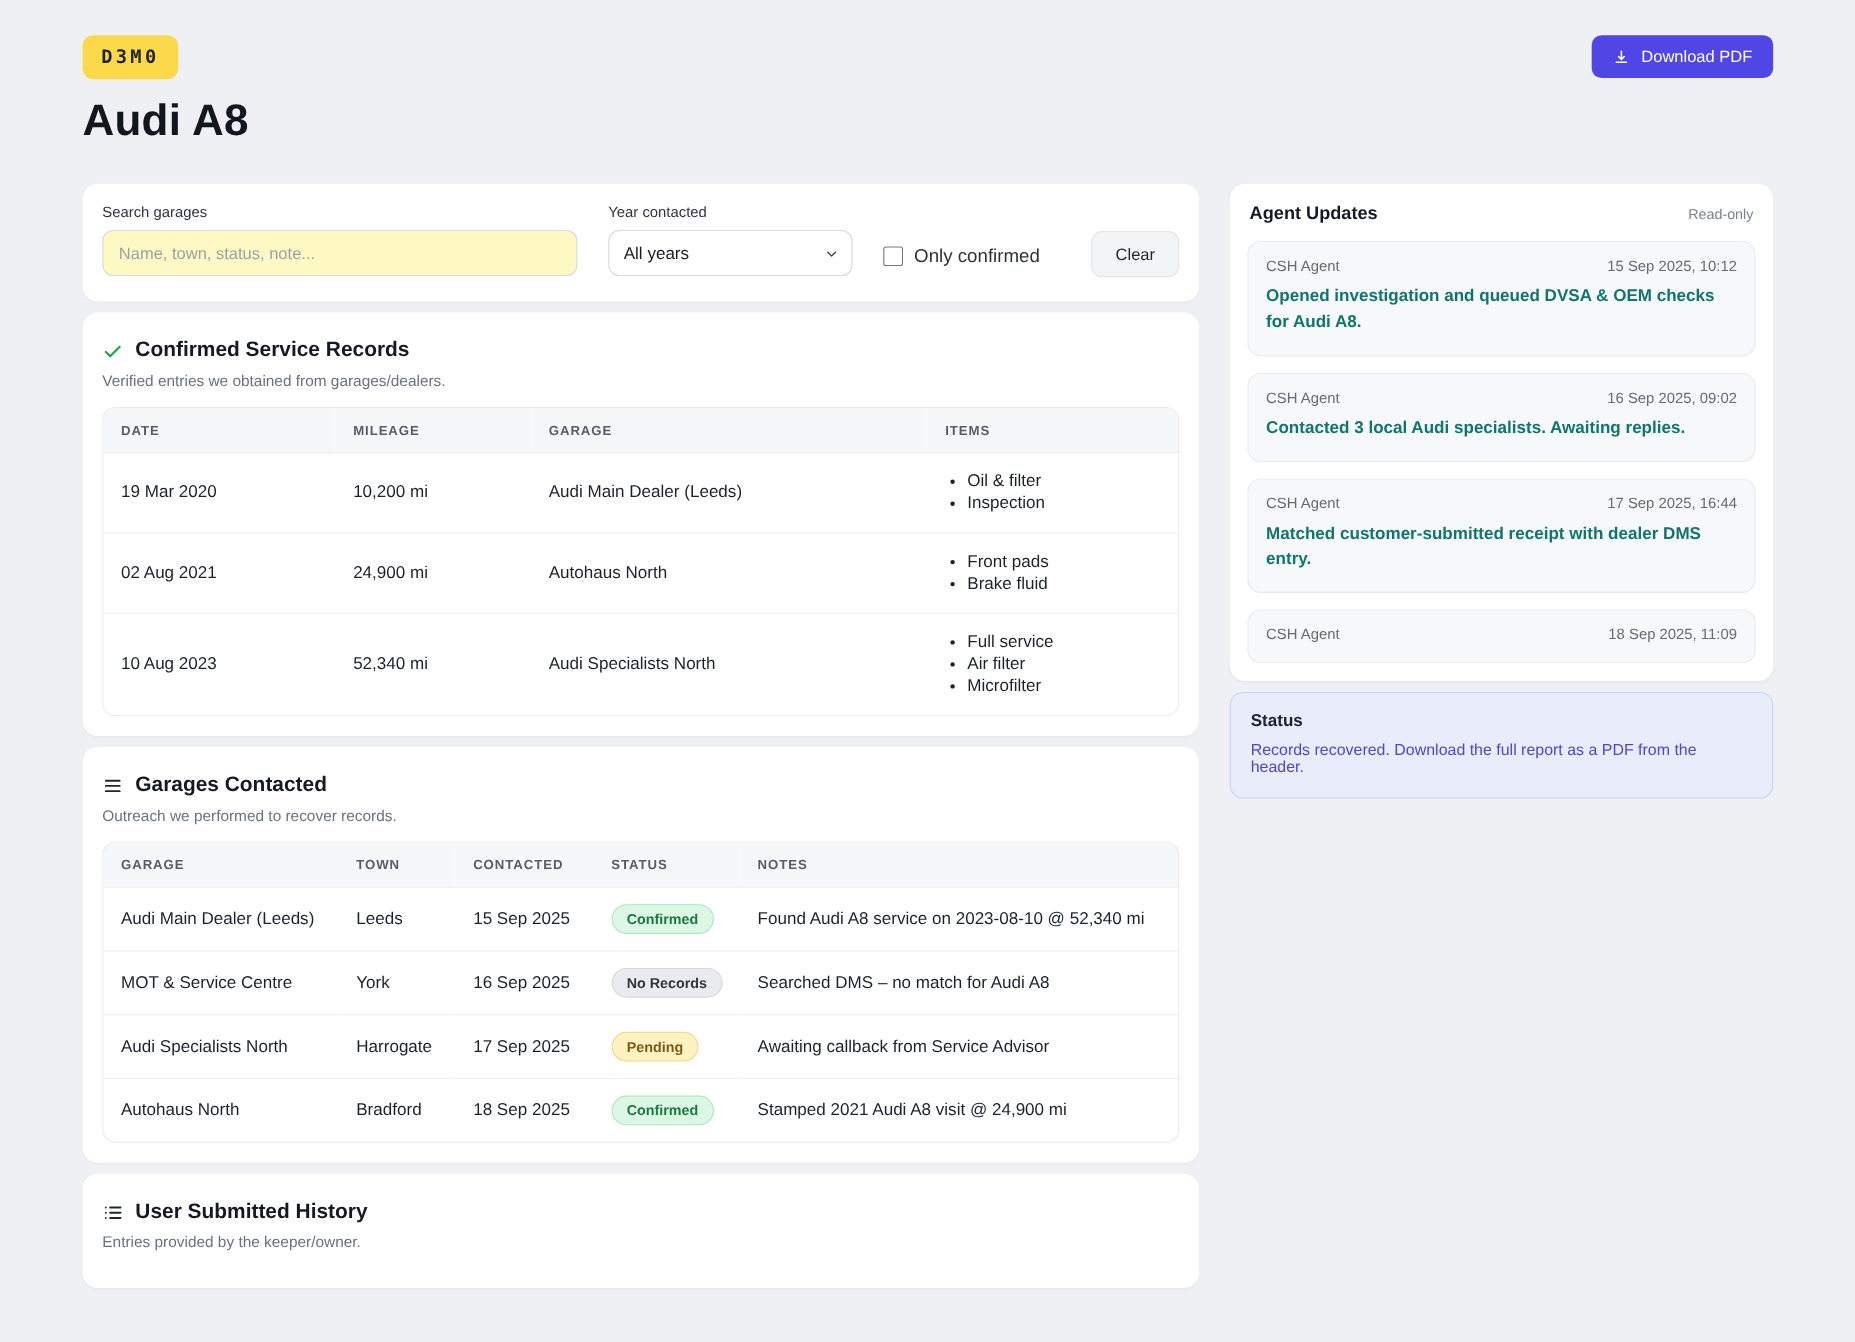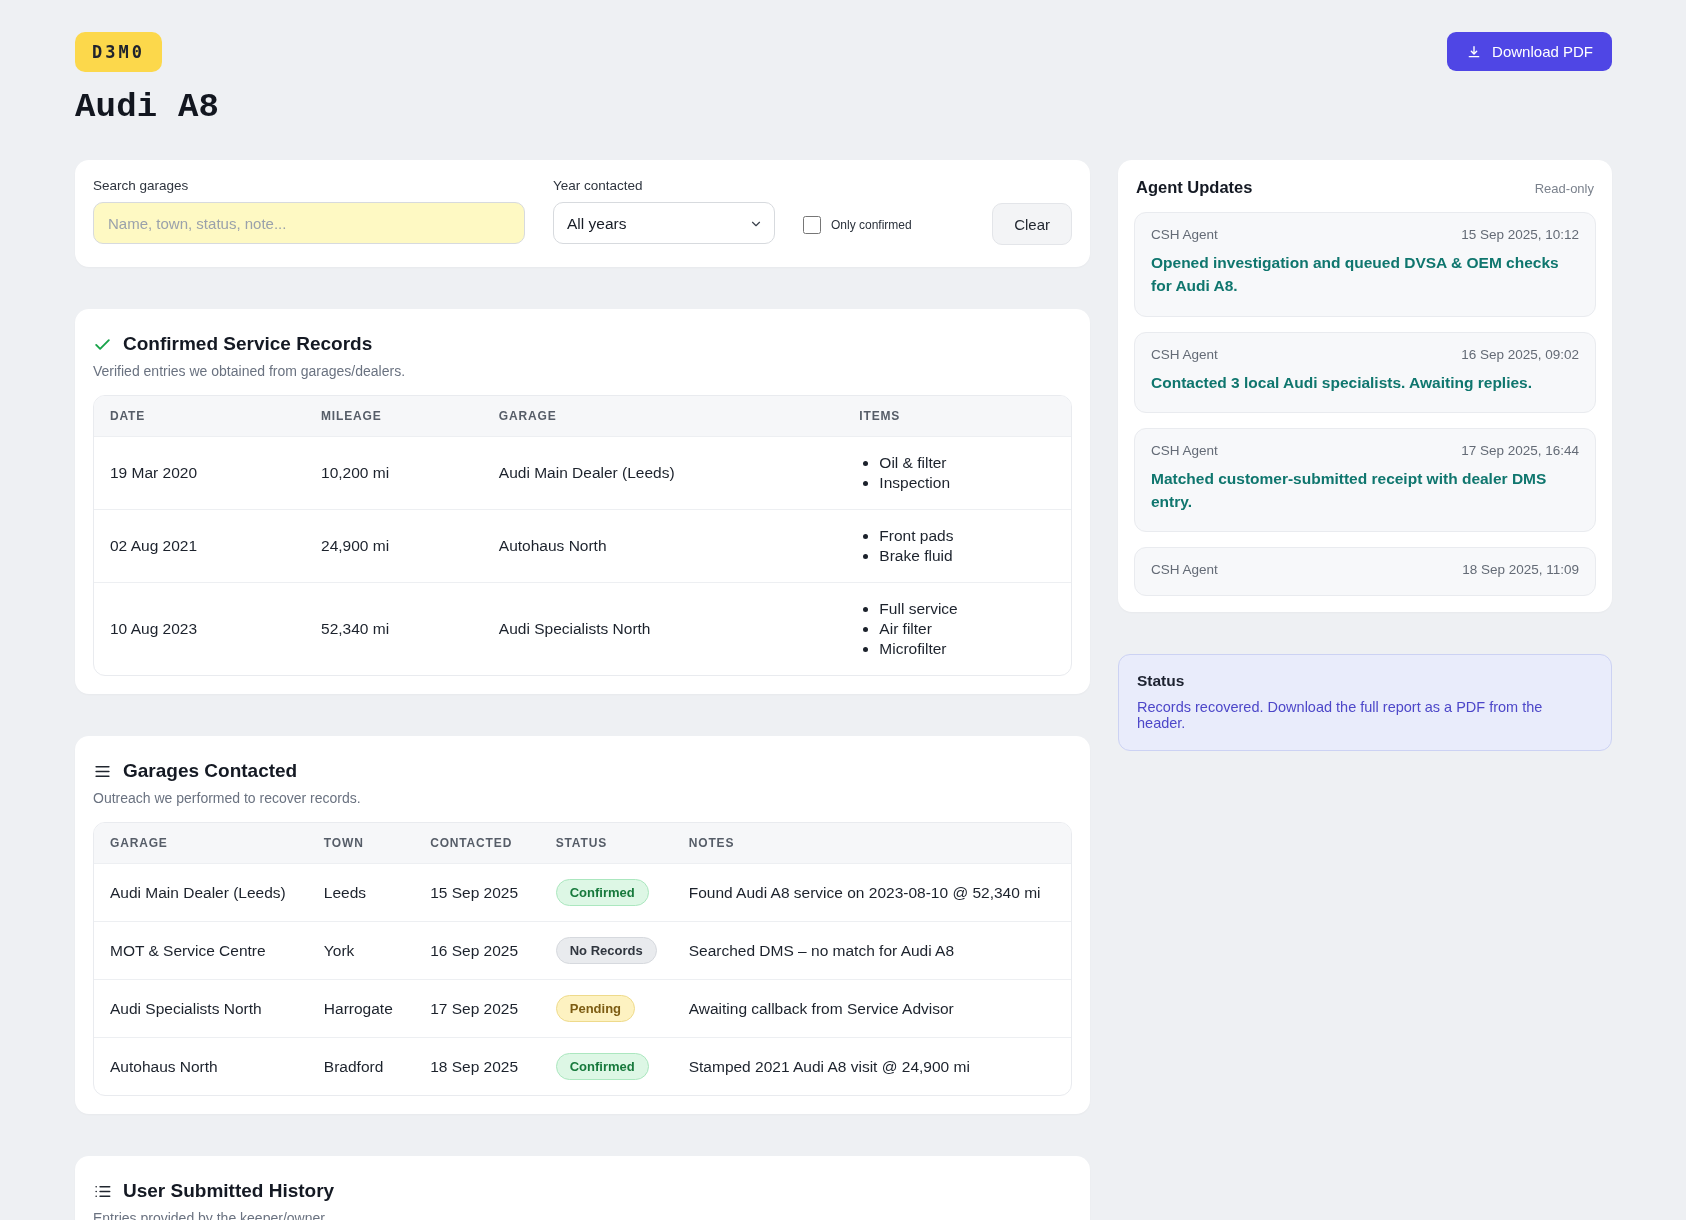--- a/index.html
+++ b/index.html
@@ -11,21 +11,21 @@
   }
   .page { padding:32px 74px 0 75px; position:relative; }
 
   
   .header { position:relative; margin-bottom:34px; }
   .demo-badge {
     display:inline-block; background:#fcd84b; color:#20242d;
     font-family:"DejaVu Sans Mono", monospace; font-weight:bold;
     font-size:17px; letter-spacing:3px; padding:10px 17px; border-radius:10px;
   }
-  .page-title { font-size:34px; font-weight:bold; color:#12161f; margin:16px 0 16px; letter-spacing:.2px;font-family:Liberation Mono, monospace; }
+  .page-title { font-size:40px; font-weight:bold; color:#12161f; margin:16px 0 16px; letter-spacing:.2px; }
   .chips { display:flex; gap:11px; }
   .chip {
     background:#fff; border:1px solid #e9ebef; border-radius:999px;
     padding:7px 17px; font-size:14.5px; color:#323946;
     display:flex; align-items:center; gap:7px;
     box-shadow:0 1px 2px rgba(20,24,40,.04);
   }
   .chip .mono { font-family:"DejaVu Sans Mono", monospace; font-size:13.5px; letter-spacing:.5px; color:#2c323c; }
   .download-btn {
     position:absolute; top:0; right:0;
@@ -34,42 +34,42 @@
     display:flex; align-items:center; gap:10px; cursor:pointer;
   }
 
   
   .main { display:flex; gap:28px; align-items:flex-start; }
   .col-left { width:1015px; flex:none; }
   .col-right { width:494px; flex:none; }
   .card {
     background:#fff; border-radius:14px; padding:18px;
     box-shadow:0 1px 2px rgba(20,24,40,.03);
-    margin-bottom:42px;
+    margin-bottom:10px;
   }
 
   
   .filter-card { display:flex; gap:28px; align-items:flex-start; padding:18px 18px 22px; }
   .field-label { font-size:13.5px; color:#2e343e; margin-bottom:9px; }
   .search-group { width:432px; }
   .search-input {
     width:100%; height:42px; border:1px solid #d7dade; border-radius:10px;
     padding:0 14px; font-size:15px; font-family:inherit; color:#1c222c; background:#fef9c3; outline:none;
   }
   .search-input::placeholder { color:#9aa1ab; }
   .year-group { width:222px; position:relative; }
   .year-select {
     width:100%; height:42px; border:1px solid #d7dade; border-radius:10px;
     padding:0 34px 0 13px; font-size:15.5px; font-family:inherit; color:#171c26;
     background:#fff; appearance:none; -webkit-appearance:none; outline:none;
   }
   .select-chevron { position:absolute; right:12px; bottom:13px; pointer-events:none; }
   .confirm-group { display:flex; align-items:center; gap:10px; margin-top:38px; }
   .confirm-group input { width:18px; height:18px; accent-color:#4f46e5; }
-  .confirm-label { font-size:12px; color:#2a313b; }
+  .confirm-label { font-size:17px; color:#2a313b; }
   .clear-btn {
     margin-left:auto; margin-top:25px; height:42px; padding:0 21px;
     background:#f3f4f6; border:1px solid #e3e5e9; border-radius:10px;
     font-size:15px; font-family:inherit; color:#1f252e; cursor:pointer;
   }
 
   
   .section-head { display:flex; align-items:center; gap:11px; padding-top:6px; }
   .section-title { font-size:19px; font-weight:bold; color:#141923; }
   .section-sub { font-size:14px; color:#6a7280; margin:8px 0 16px; }

